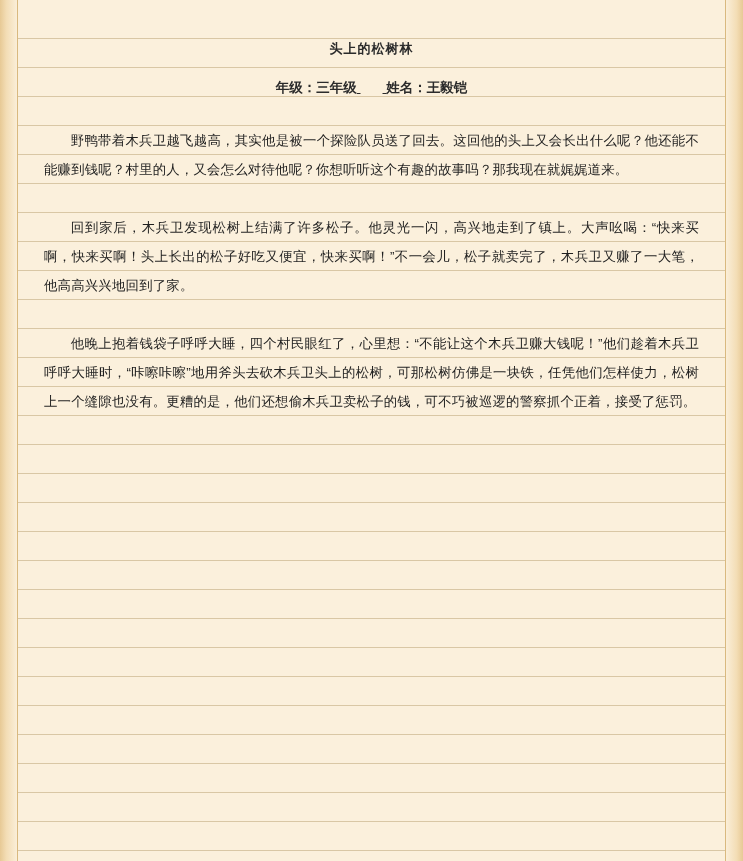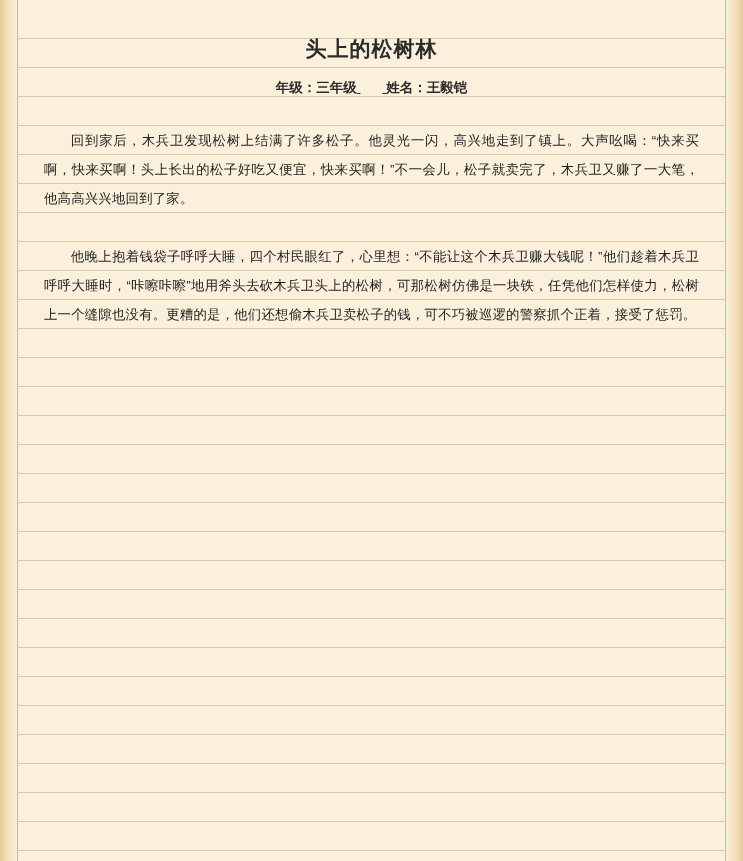--- a/index.html
+++ b/index.html
@@ -64,21 +64,21 @@
 
   #content {
     position: relative;
     z-index: 2;
     padding: 34px 44px 20px 44px;
     box-sizing: border-box;
   }
 
   .doc-title {
     text-align: center;
-    font-size: 21px;
+    font-size: 13px;
     font-weight: bold;
     color: #2b2b2b;
     letter-spacing: 1px;
     line-height: 29px;
     margin: 0 0 10px 0;
   }
   .meta-row {
     text-align: center;
     font-size: 13.5px;
     font-weight: bold;
@@ -115,17 +115,18 @@
   <div id="content">
 
     <h1 class="doc-title">头上的松树林</h1>
 
     <div class="meta-row">
       <span class="meta-item">年级：</span><span class="meta-item">三年级</span>
       <span class="meta-gap"></span>
       <span class="meta-item">姓名：</span><span class="meta-item">王毅铠</span>
     </div>
 
+    <p class="para">野鸭带着木兵卫越飞越高，其实他是被一个探险队员送了回去。这回他的头上又会长出什么呢？他还能不能赚到钱呢？村里的人，又会怎么对待他呢？你想听听这个有趣的故事吗？那我现在就娓娓道来。</p>
     <p class="para">回到家后，木兵卫发现松树上结满了许多松子。他灵光一闪，高兴地走到了镇上。大声吆喝：“快来买啊，快来买啊！头上长出的松子好吃又便宜，快来买啊！”不一会儿，松子就卖完了，木兵卫又赚了一大笔，他高高兴兴地回到了家。</p>
     <p class="para">他晚上抱着钱袋子呼呼大睡，四个村民眼红了，心里想：“不能让这个木兵卫赚大钱呢！”他们趁着木兵卫呼呼大睡时，“咔嚓咔嚓”地用斧头去砍木兵卫头上的松树，可那松树仿佛是一块铁，任凭他们怎样使力，松树上一个缝隙也没有。更糟的是，他们还想偷木兵卫卖松子的钱，可不巧被巡逻的警察抓个正着，接受了惩罚。</p>
 
   </div>
 </div>
 
 </body></html>

